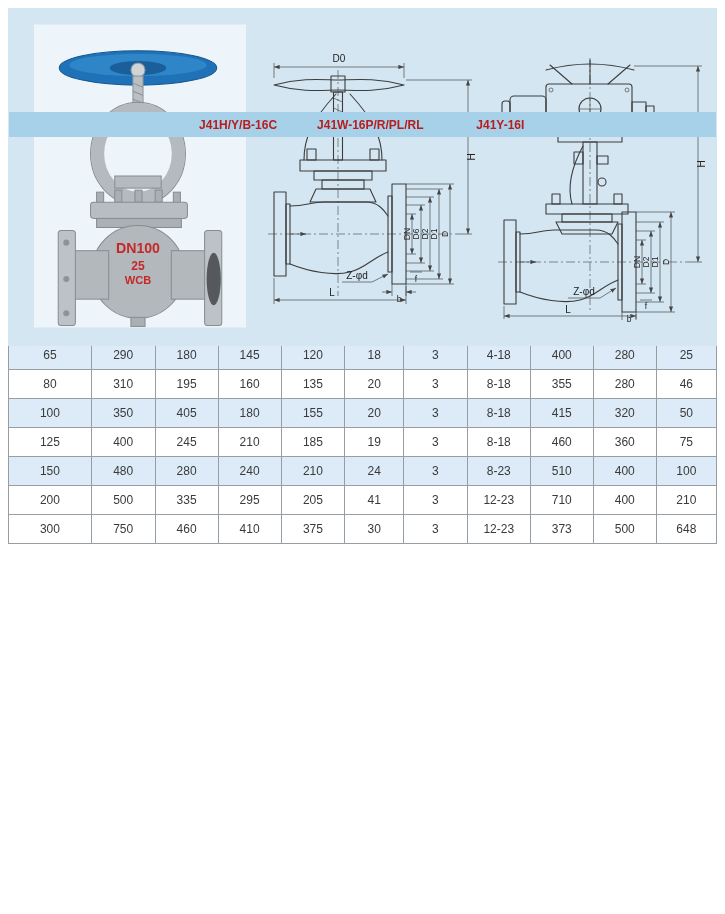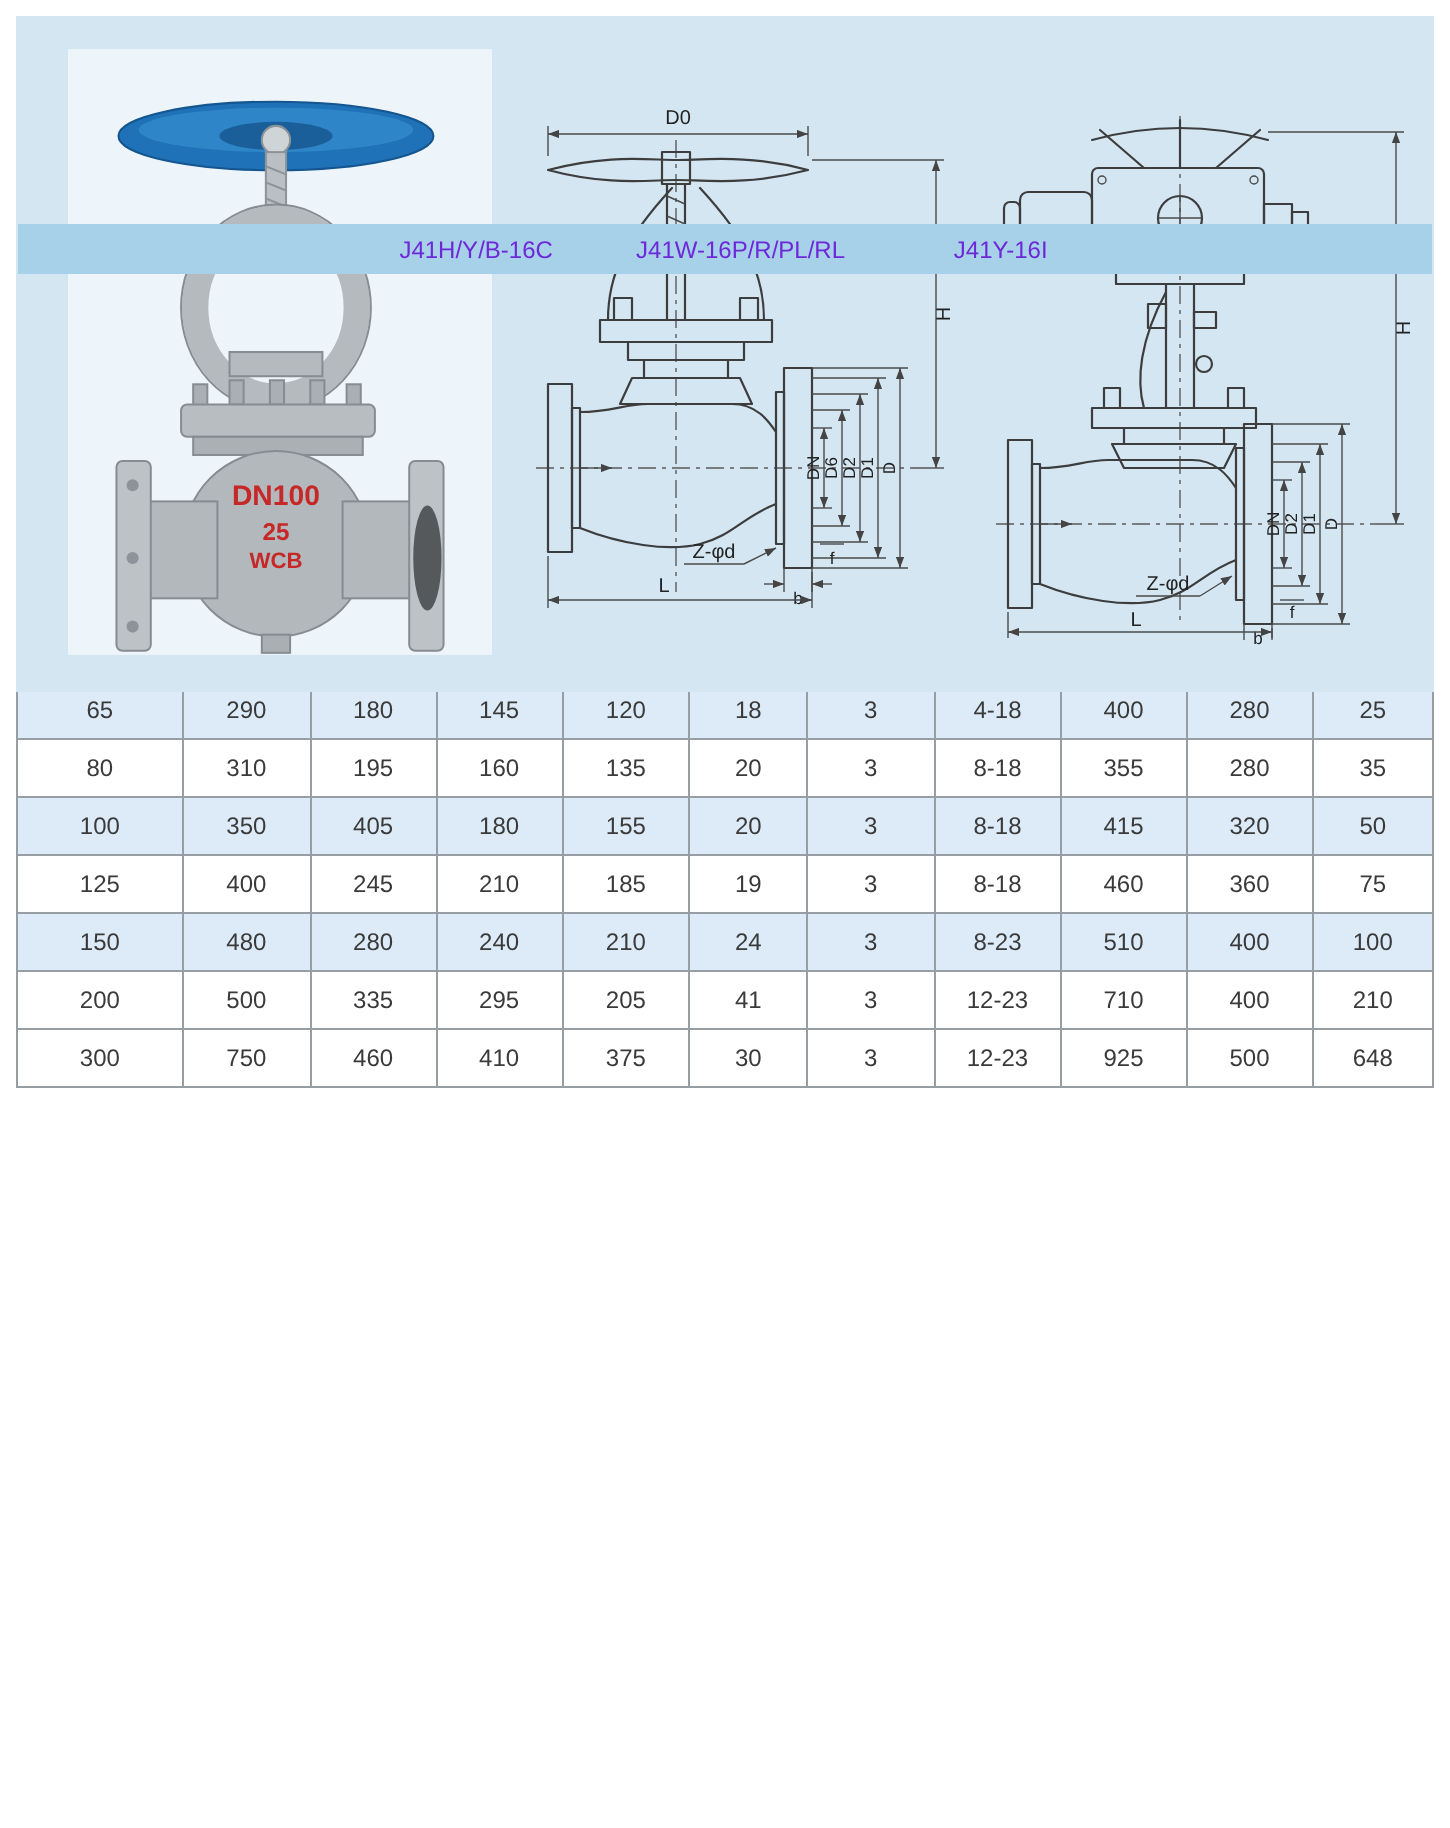--- a/index.html
+++ b/index.html
@@ -24,21 +24,21 @@
   .bullet{width:11px;height:11px;background:#2e75b6;margin-right:14px;}
   .section-title{font-size:15px;font-weight:bold;color:#1a66b0;letter-spacing:2px;}
 
   
   table{border-collapse:collapse;table-layout:fixed;width:709px;margin-left:8px;
     font-size:12px;}
   th,td{border:1px solid #979ea3;text-align:center;font-weight:normal;color:#3a3a3a;
     padding:0;}
   thead th{background:#a7d0e9;height:58px;font-size:12px;}
   tr.subheader td{background:#a7d0e9;height:25px;position:relative;border-left:1px solid #979ea3;border-right:1px solid #979ea3;}
-  tr.subheader span{position:absolute;top:50%;transform:translate(-50%,-50%);white-space:nowrap;font-size:12px;color:#6d28d9;}
+  tr.subheader span{position:absolute;top:50%;transform:translate(-50%,-50%);white-space:nowrap;font-size:12px;color:#b91c1c;font-weight:bold;}
   tbody td{height:28px;background:#fff;}
   tbody tr.alt td{background:#dcebf7;}
   table{border:1px solid #8a8a8a;}
 </style>
 </head>
 <body>
 
 <div class="page">
 
   <div class="banner">
@@ -416,21 +416,21 @@
           <td>80</td>
           <td>310</td>
           <td>195</td>
           <td>160</td>
           <td>135</td>
           <td>20</td>
           <td>3</td>
           <td>8-18</td>
           <td>355</td>
           <td>280</td>
-          <td>35</td>
+          <td>46</td>
         </tr>
         <tr class="alt">
           <td>100</td>
           <td>350</td>
           <td>405</td>
           <td>180</td>
           <td>155</td>
           <td>20</td>
           <td>3</td>
           <td>8-18</td>
@@ -479,20 +479,20 @@
         </tr>
         <tr>
           <td>300</td>
           <td>750</td>
           <td>460</td>
           <td>410</td>
           <td>375</td>
           <td>30</td>
           <td>3</td>
           <td>12-23</td>
-          <td>925</td>
+          <td>373</td>
           <td>500</td>
           <td>648</td>
         </tr>
       </tbody>
   </table>
 
 </div>
 
 </body></html>

